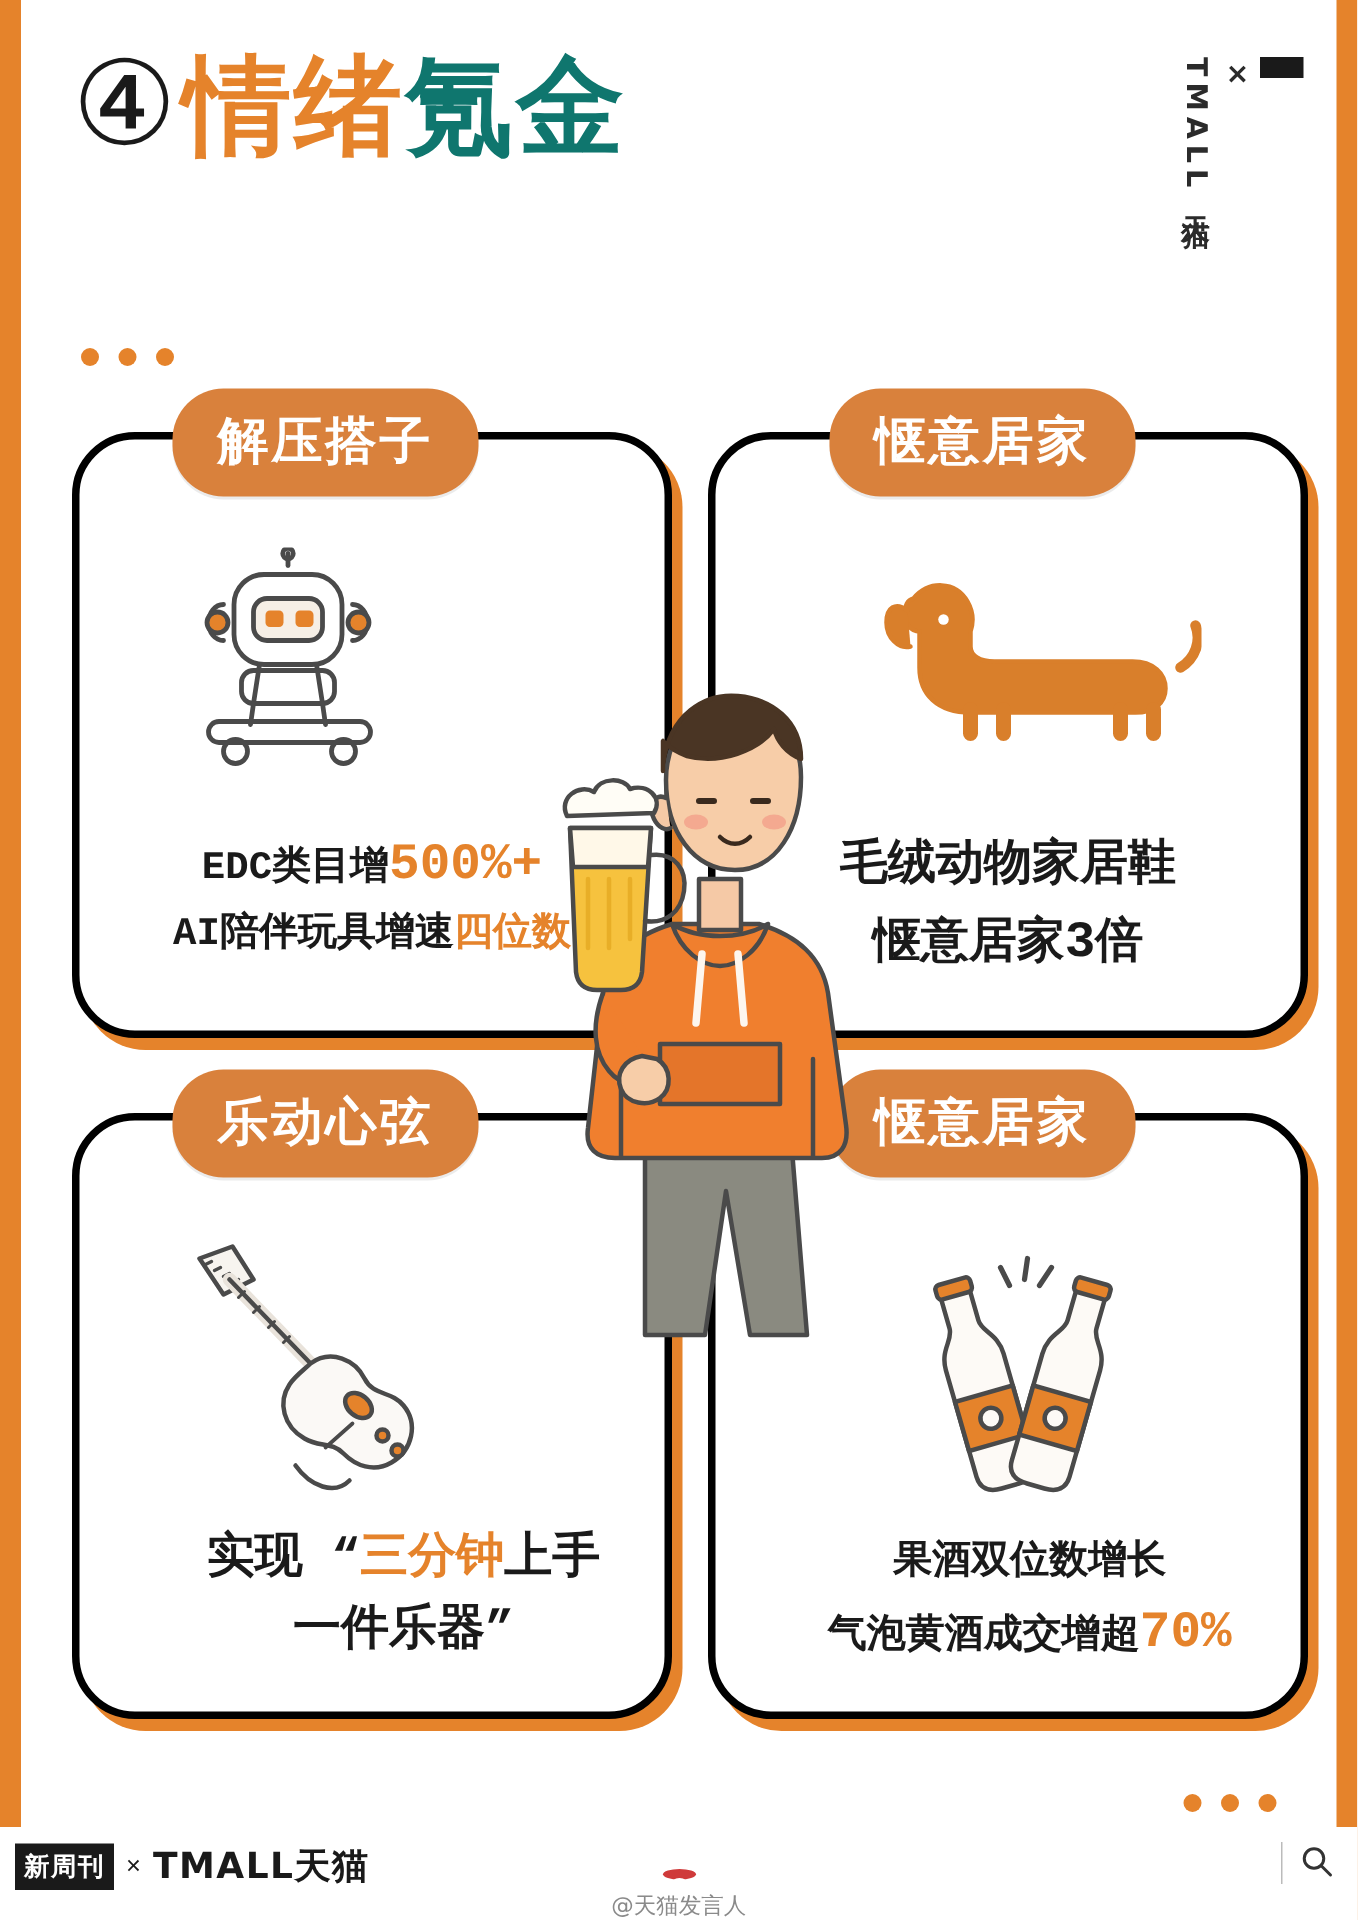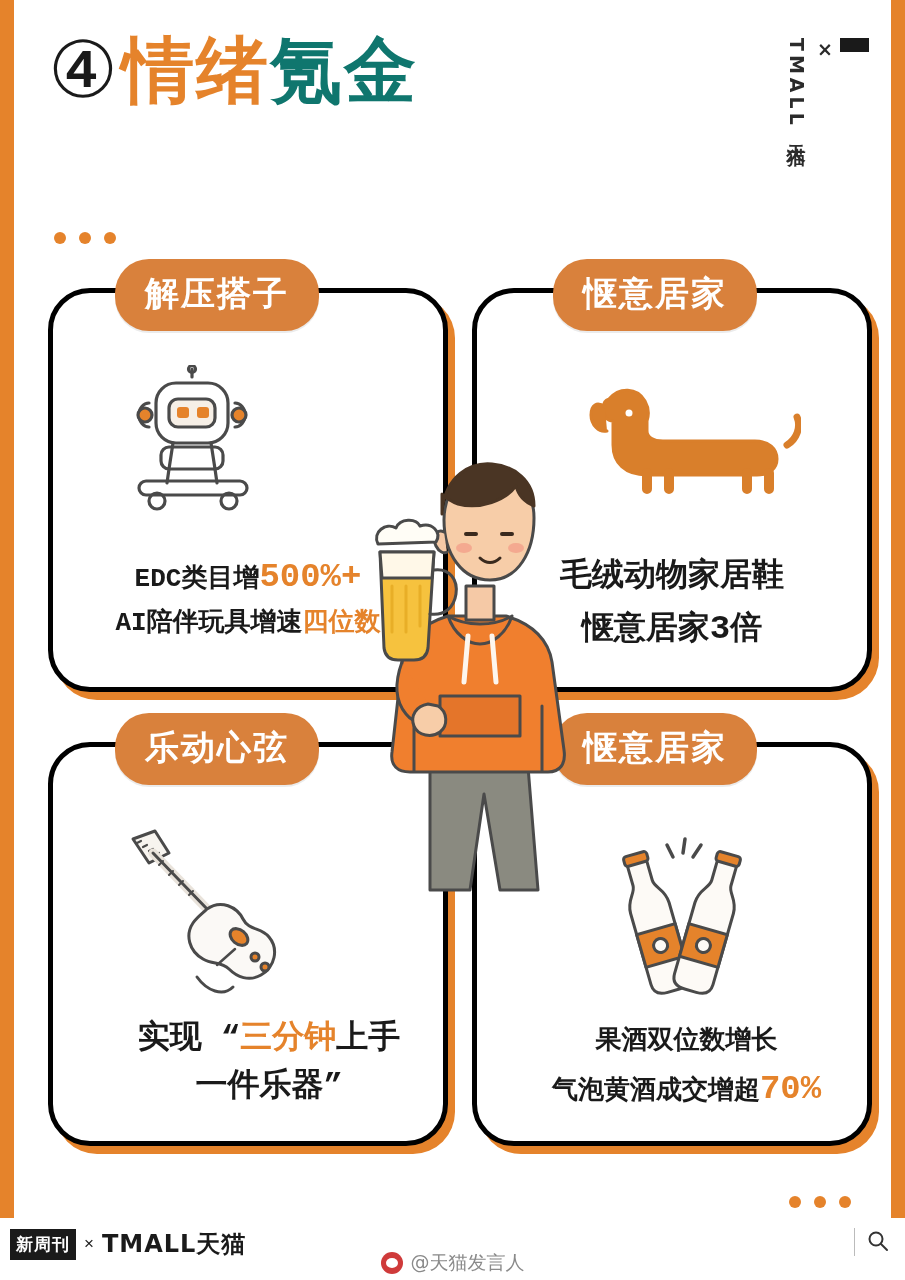--- a/index.html
+++ b/index.html
@@ -274,25 +274,26 @@
   }
   
   .weibo-bar {
     position: absolute;
     left: 0;
     bottom: 0;
     width: 905px;
     height: 34px;
     display: flex;
     align-items: center;
-    justify-content: center;
+    justify-content: flex-end;
     gap: 8px;
     color: #8a8a8a;
-    font-size: 19px;
-    font-family: "DejaVu Sans", "Liberation Sans", sans-serif;
+    font-size: 15px;
+    font-family: "DejaVu Sans", "Liberation Sans", sans-serif;
+    flex-direction: column;
   }
   .weibo-eye {
     width: 22px; height: 22px;
     border-radius: 50%;
     background: #cf3a3a;
     display: inline-block;
     position: relative;
   }
   .weibo-eye::after {
     content: "";

